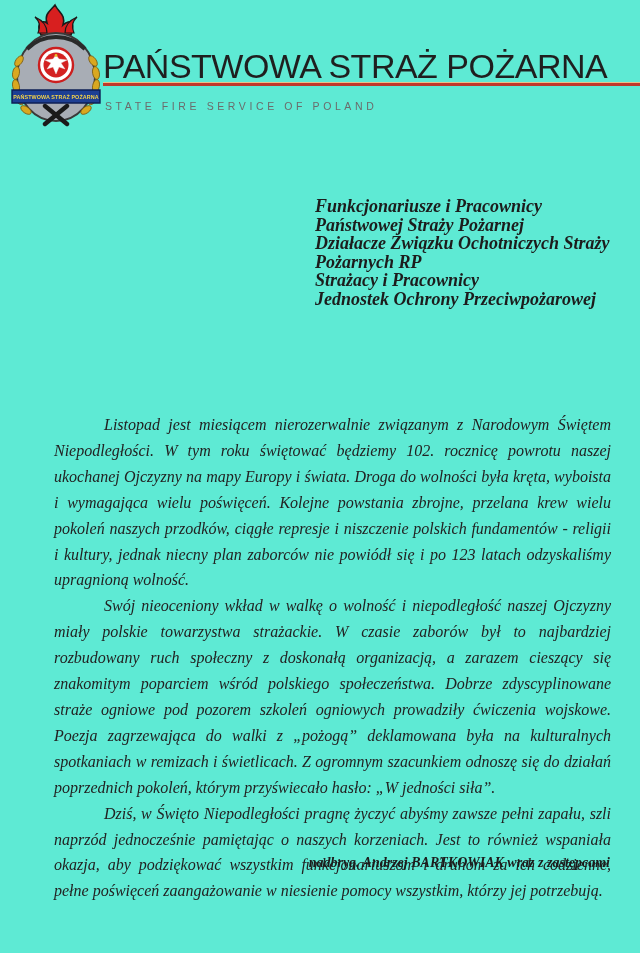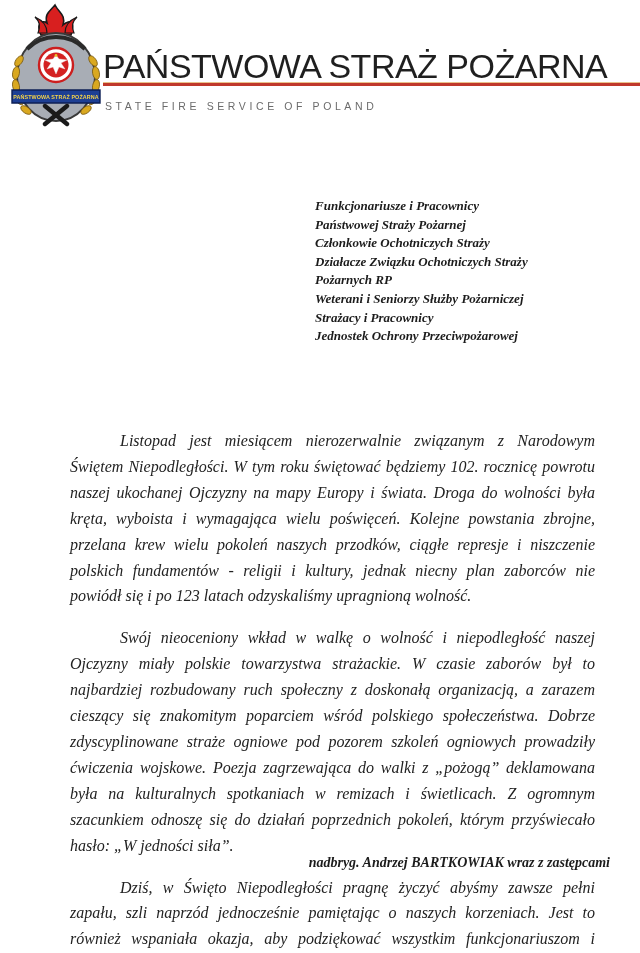--- a/index.html
+++ b/index.html
@@ -1,20 +1,20 @@
 <!DOCTYPE html>
 <html lang="pl"><head>
 <meta charset="utf-8">
 <style>
   html,body { margin:0; padding:0; background:#e8e8e8; }
   .page {
     position:relative;
     width:640px; height:953px;
     margin:0 auto;
-    background:#ffffff;
+    background:#5eead4;
     overflow:hidden;
     font-family:"Liberation Serif", serif;
   }
 
   
   .logo {
     position:absolute; left:5px; top:3px;
     width:102px; height:124px;
   }
   .org-title {
@@ -38,34 +38,34 @@
     color:#6b6b6b;
     white-space:nowrap;
     text-align:center;
   }
 
   
   .recipients {
     position:absolute; left:315px; top:197px;
     width:300px;
     font-style:italic; font-weight:bold;
-    font-size:13px; line-height:18.6px;
+    font-size:18px; line-height:18.6px;
     color:#1c1c1c;
   }
 
   
   .letter-body {
     position:absolute; left:54px; top:412px;
     width:557px;
     font-style:italic;
     font-size:16px; line-height:25.9px;
     color:#222222;
   }
   .letter-body p {
-    margin:16px;
+    margin:0;
     text-indent:50px;
     text-align:justify;
   }
 
   
   .signature {
     position:absolute; right:30px; top:855px;
     font-style:italic; font-weight:bold;
     font-size:14px; color:#1c1c1c;
     white-space:nowrap;
@@ -122,24 +122,22 @@
     </g>
   </svg>
 
   <div class="org-title">PAŃSTWOWA STRAŻ POŻARNA</div>
   <div class="red-rule"></div>
   <div class="org-subtitle">STATE FIRE SERVICE OF POLAND</div>
 
   <div class="recipients">
     <div>Funkcjonariusze i Pracownicy</div>
     <div>Państwowej Straży Pożarnej</div>
-    <div>Członkowie Ochotniczych Straży</div>
     <div>Działacze Związku Ochotniczych Straży</div>
     <div>Pożarnych RP</div>
-    <div>Weterani i Seniorzy Służby Pożarniczej</div>
     <div>Strażacy i Pracownicy</div>
     <div>Jednostek Ochrony Przeciwpożarowej</div>
   </div>
 
   <div class="letter-body">
     <p>Listopad jest miesiącem nierozerwalnie związanym z Narodowym Świętem Niepodległości. W tym roku świętować będziemy 102. rocznicę powrotu naszej ukochanej Ojczyzny na mapy Europy i świata. Droga do wolności była kręta, wyboista i wymagająca wielu poświęceń. Kolejne powstania zbrojne, przelana krew wielu pokoleń naszych przodków, ciągłe represje i niszczenie polskich fundamentów - religii i kultury, jednak niecny plan zaborców nie powiódł się i po 123 latach odzyskaliśmy upragnioną wolność.</p>
     <p>Swój nieoceniony wkład w walkę o wolność i niepodległość naszej Ojczyzny miały polskie towarzystwa strażackie. W czasie zaborów był to najbardziej rozbudowany ruch społeczny z doskonałą organizacją, a zarazem cieszący się znakomitym poparciem wśród polskiego społeczeństwa. Dobrze zdyscyplinowane straże ogniowe pod pozorem szkoleń ogniowych prowadziły ćwiczenia wojskowe. Poezja zagrzewająca do walki z „pożogą” deklamowana była na kulturalnych spotkaniach w remizach i świetlicach. Z ogromnym szacunkiem odnoszę się do działań poprzednich pokoleń, którym przyświecało hasło: „W jedności siła”.</p>
     <p>Dziś, w Święto Niepodległości pragnę życzyć abyśmy zawsze pełni zapału, szli naprzód jednocześnie pamiętając o naszych korzeniach. Jest to również wspaniała okazja, aby podziękować wszystkim funkcjonariuszom i druhom za ich codzienne, pełne poświęceń zaangażowanie w niesienie pomocy wszystkim, którzy jej potrzebują.</p>
   </div>
 

